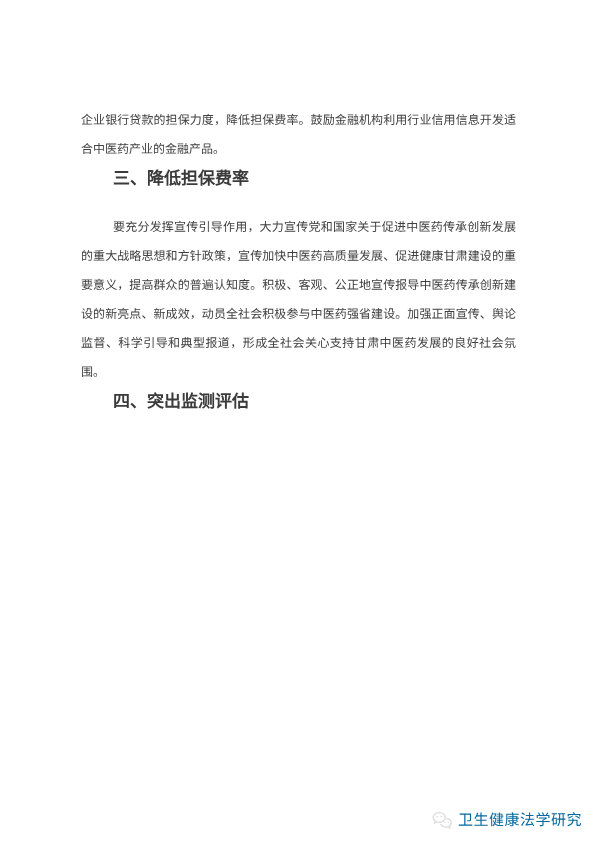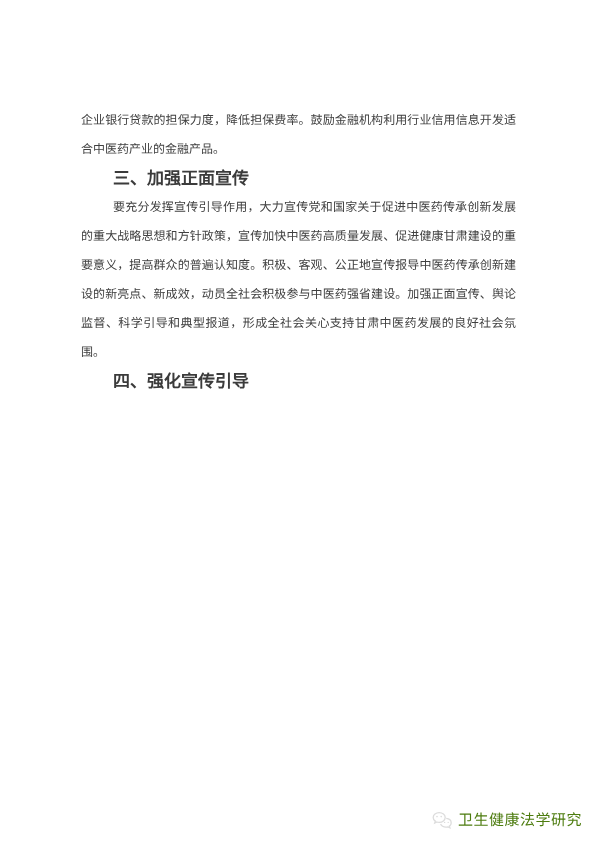--- a/index.html
+++ b/index.html
@@ -24,59 +24,59 @@
     color: #404040;
   }
   .body-text {
     margin: 0;
     font-size: 12px;
     line-height: 29px;
     text-align: justify;
     text-justify: inter-character;
     word-break: break-all;
   }
-  .body-text.indented { text-indent: 32px; }
+  .body-text.indented { text-indent: 32px; margin-top: 20px; }
   .section-heading {
     margin: 0;
     font-family: "Liberation Sans", "DejaVu Sans", sans-serif;
     font-size: 17px;
     font-weight: 700;
     line-height: 29px;
     text-indent: 32px;
     color: #3b3b3b;
   }
   .watermark {
     position: absolute;
     top: 810px;
     right: 18px;
     display: flex;
     align-items: center;
     gap: 5px;
-    color: #4d7c0f;
+    color: #0369a1;
     font-family: "Liberation Sans", "DejaVu Sans", sans-serif;
     font-size: 15px;
     line-height: 20px;
     letter-spacing: 0.5px;
     user-select: none;
   }
   .wm-icon { display: inline-flex; align-items: center; }
 </style>
 </head>
 <body>
 
 <div class="page">
 
   <div class="content">
     <p class="body-text">企业银行贷款的担保力度，降低担保费率。鼓励金融机构利用行业信用信息开发适合中医药产业的金融产品。</p>
 
-    <h2 class="section-heading">三、加强正面宣传</h2>
+    <h2 class="section-heading">三、降低担保费率</h2>
 
     <p class="body-text indented">要充分发挥宣传引导作用，大力宣传党和国家关于促进中医药传承创新发展的重大战略思想和方针政策，宣传加快中医药高质量发展、促进健康甘肃建设的重要意义，提高群众的普遍认知度。积极、客观、公正地宣传报导中医药传承创新建设的新亮点、新成效，动员全社会积极参与中医药强省建设。加强正面宣传、舆论监督、科学引导和典型报道，形成全社会关心支持甘肃中医药发展的良好社会氛围。</p>
 
-    <h2 class="section-heading">四、强化宣传引导</h2>
+    <h2 class="section-heading">四、突出监测评估</h2>
 
   </div>
 
   <div class="watermark">
     <span class="wm-icon">
       <svg width="22" height="19" viewBox="0 0 22 19" aria-hidden="true">
         <g fill="none" stroke="#dcdcdc" stroke-width="1.3">
           <path d="M8.2 1.6c-3.3 0-6 2.1-6 4.8 0 1.5.8 2.8 2.1 3.7l-.6 2 2.2-1.1c.7.2 1.5.3 2.3.3 3.3 0 6-2.1 6-4.8s-2.7-4.9-6-4.9z"></path>
           <path d="M15.2 7.4c2.8.3 5 2.2 5 4.5 0 1.3-.7 2.4-1.8 3.2l.5 1.7-1.9-.9c-.6.2-1.3.3-2 .3-2.5 0-4.6-1.3-5.4-3.1"></path>
         </g>

